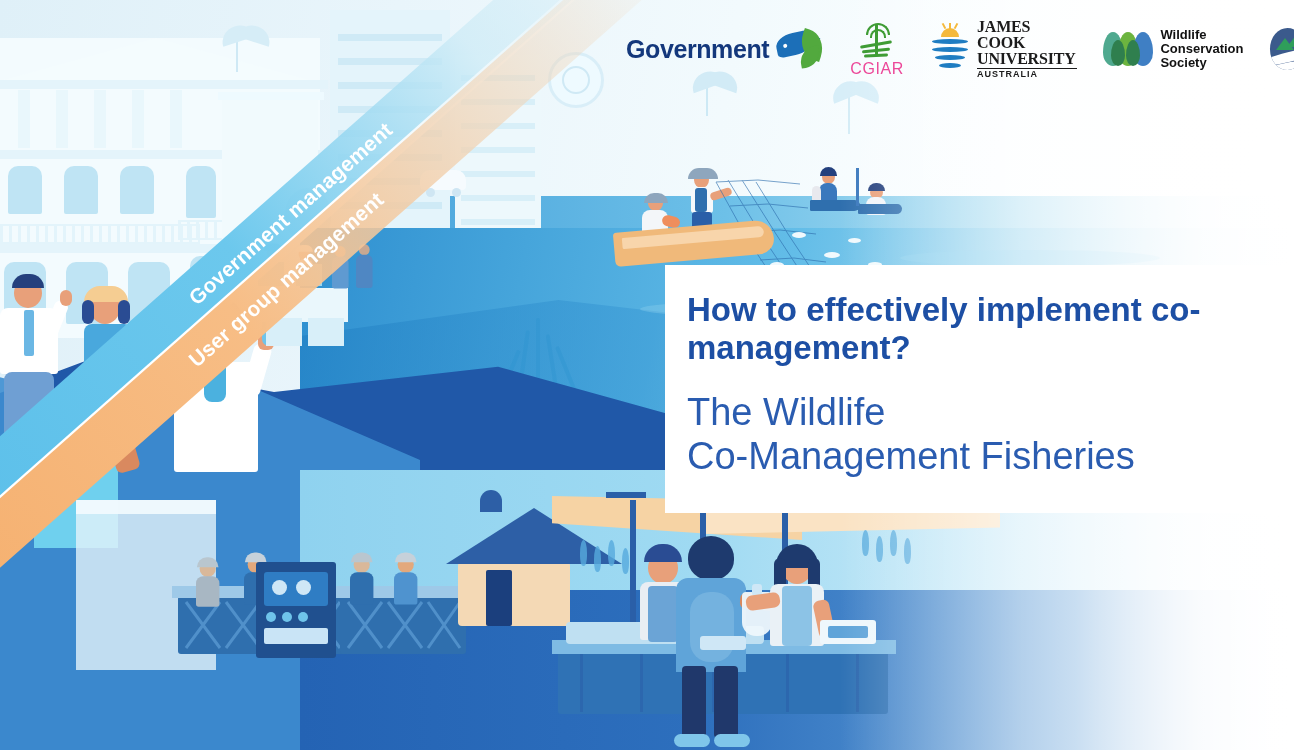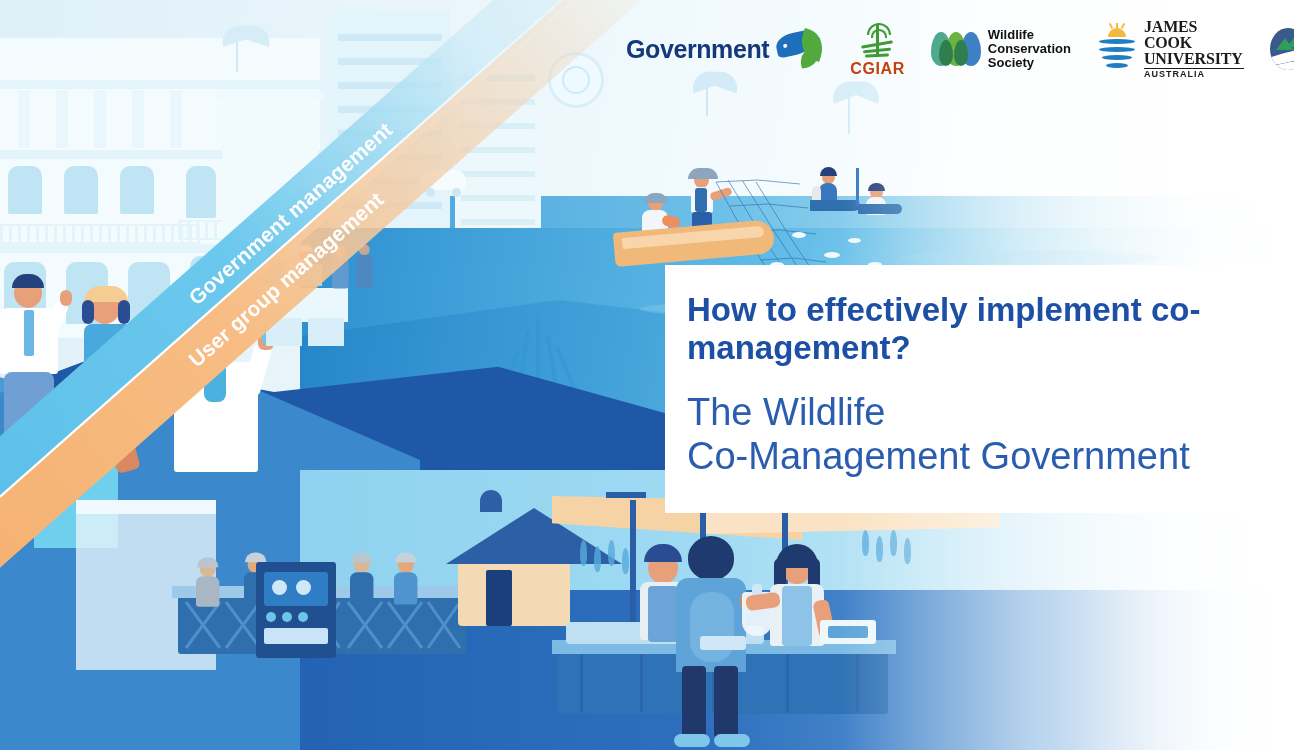--- a/index.html
+++ b/index.html
@@ -177,21 +177,21 @@
   }
   .wf-eye{position:absolute;left:7px;top:9px;width:4px;height:4px;border-radius:50%;background:#fff;}
   .wf-leaf{
     position:absolute;right:0;top:2px;width:24px;height:28px;
     background:#52a93e;border-radius:0 80% 0 80%;transform:rotate(18deg);
   }
   .wf-leaf2{
     position:absolute;right:4px;top:18px;width:20px;height:20px;
     background:#52a93e;border-radius:80% 0 80% 0;transform:rotate(-10deg);
   }
-  .cgiar-text{font-weight:bold;font-size:16px;color:#c2410c;letter-spacing:.6px;}
+  .cgiar-text{font-weight:normal;font-size:16px;color:#ec4899;letter-spacing:.6px;}
   .cgiar-mark{position:relative;width:34px;height:38px;}
   .cg-stem{position:absolute;left:15px;top:4px;width:3px;height:30px;background:#3f9c35;}
   .cg-arc{position:absolute;border:2px solid #3f9c35;border-bottom:none;border-radius:18px 18px 0 0;}
   .cg-wing{position:absolute;height:3px;background:#3f9c35;border-radius:2px;}
 
   .jcu-mark{position:relative;width:42px;height:44px;}
   .jcu-sun{position:absolute;left:11px;top:1px;width:18px;height:9px;background:#f5b93c;border-radius:9px 9px 0 0;}
   .jcu-ray{position:absolute;width:2px;height:6px;background:#f5b93c;top:-4px;}
   .jcu-wave{position:absolute;left:2px;height:5px;background:#1f7dc2;border-radius:50%;}
   .jcu-text{line-height:1.0;}
@@ -598,69 +598,69 @@
         <span class="cg-arc" style="left:6px;top:2px;width:20px;height:10px;"></span>
         <span class="cg-arc" style="left:10px;top:8px;width:12px;height:7px;"></span>
         <span class="cg-wing" style="left:0px;top:22px;width:32px;transform:rotate(-10deg);"></span>
         <span class="cg-wing" style="left:2px;top:28px;width:28px;transform:rotate(-6deg);"></span>
         <span class="cg-wing" style="left:4px;top:33px;width:24px;transform:rotate(-3deg);"></span>
       </span>
       <span class="cgiar-text">CGIAR</span>
     </div>
 
     <div class="logo">
-      <span class="wcs-mark">
-        <span class="wcs-pet" style="left:0px;top:2px;background:#4fa98f;"></span>
-        <span class="wcs-pet" style="left:15px;top:2px;background:#6cb43f;"></span>
-        <span class="wcs-pet" style="left:30px;top:2px;background:#3f7fc4;"></span>
-        <span class="wcs-pet" style="left:8px;top:10px;width:14px;height:26px;background:#2f7f4e;"></span>
-        <span class="wcs-pet" style="left:23px;top:10px;width:14px;height:26px;background:#2f7f4e;"></span>
-      </span>
-      <span class="wcs-text">
-        <div>Wildlife</div>
-        <div>Conservation</div>
-        <div>Society</div>
-      </span>
-    </div>
-
-    <div class="logo">
       <span class="jcu-mark">
         <span class="jcu-sun"></span>
         <span class="jcu-ray" style="left:13px;transform:rotate(-28deg);"></span>
         <span class="jcu-ray" style="left:19px;"></span>
         <span class="jcu-ray" style="left:25px;transform:rotate(28deg);"></span>
         <span class="jcu-wave" style="top:12px;width:36px;"></span>
         <span class="jcu-wave" style="top:20px;width:36px;"></span>
         <span class="jcu-wave" style="top:28px;width:30px;left:5px;"></span>
         <span class="jcu-wave" style="top:36px;width:22px;left:9px;"></span>
       </span>
       <span class="jcu-text">
         <div class="jcu-l1">JAMES COOK</div>
         <div class="jcu-l2">UNIVERSITY</div>
         <div class="jcu-l3">AUSTRALIA</div>
       </span>
     </div>
 
     <div class="logo">
+      <span class="wcs-mark">
+        <span class="wcs-pet" style="left:0px;top:2px;background:#4fa98f;"></span>
+        <span class="wcs-pet" style="left:15px;top:2px;background:#6cb43f;"></span>
+        <span class="wcs-pet" style="left:30px;top:2px;background:#3f7fc4;"></span>
+        <span class="wcs-pet" style="left:8px;top:10px;width:14px;height:26px;background:#2f7f4e;"></span>
+        <span class="wcs-pet" style="left:23px;top:10px;width:14px;height:26px;background:#2f7f4e;"></span>
+      </span>
+      <span class="wcs-text">
+        <div>Wildlife</div>
+        <div>Conservation</div>
+        <div>Society</div>
+      </span>
+    </div>
+
+    <div class="logo">
       <span class="secos-mark">
         <span class="secos-mtn" style="left:6px;top:10px;"></span>
         <span class="secos-mtn" style="left:17px;top:7px;"></span>
         <span class="secos-mtn" style="left:27px;top:11px;"></span>
         <span class="secos-band" style="left:-12px;top:24px;width:62px;height:10px;transform:rotate(-14deg);"></span>
         <span class="secos-band" style="left:-10px;top:34px;width:62px;height:9px;transform:rotate(-10deg);"></span>
       </span>
       <span class="secos-text">
         <div class="secos-t1">SECOS</div>
         <div class="secos-t2">INSTITUTO MILENIO EN</div>
         <div class="secos-t3">SOCIO-ECOLOGIA COSTERA</div>
       </span>
     </div>
   </div>
 
   <div class="title-panel">
     <h1 class="title-q">How to effectively implement co-management?</h1>
     <div class="title-main">
       <div>The Wildlife</div>
-      <div>Co-Management Government</div>
+      <div>Co-Management Fisheries</div>
     </div>
   </div>
 
 </div>
 
 </body></html>

